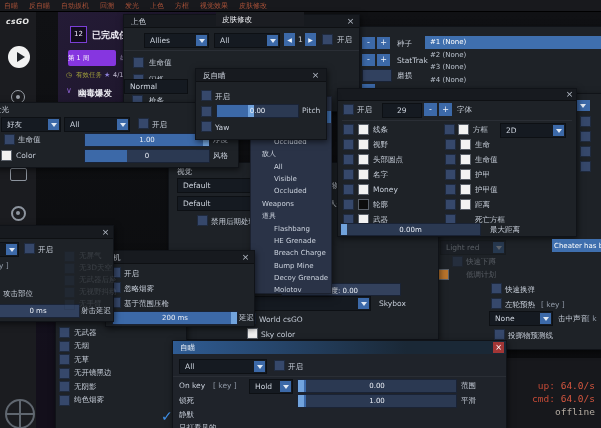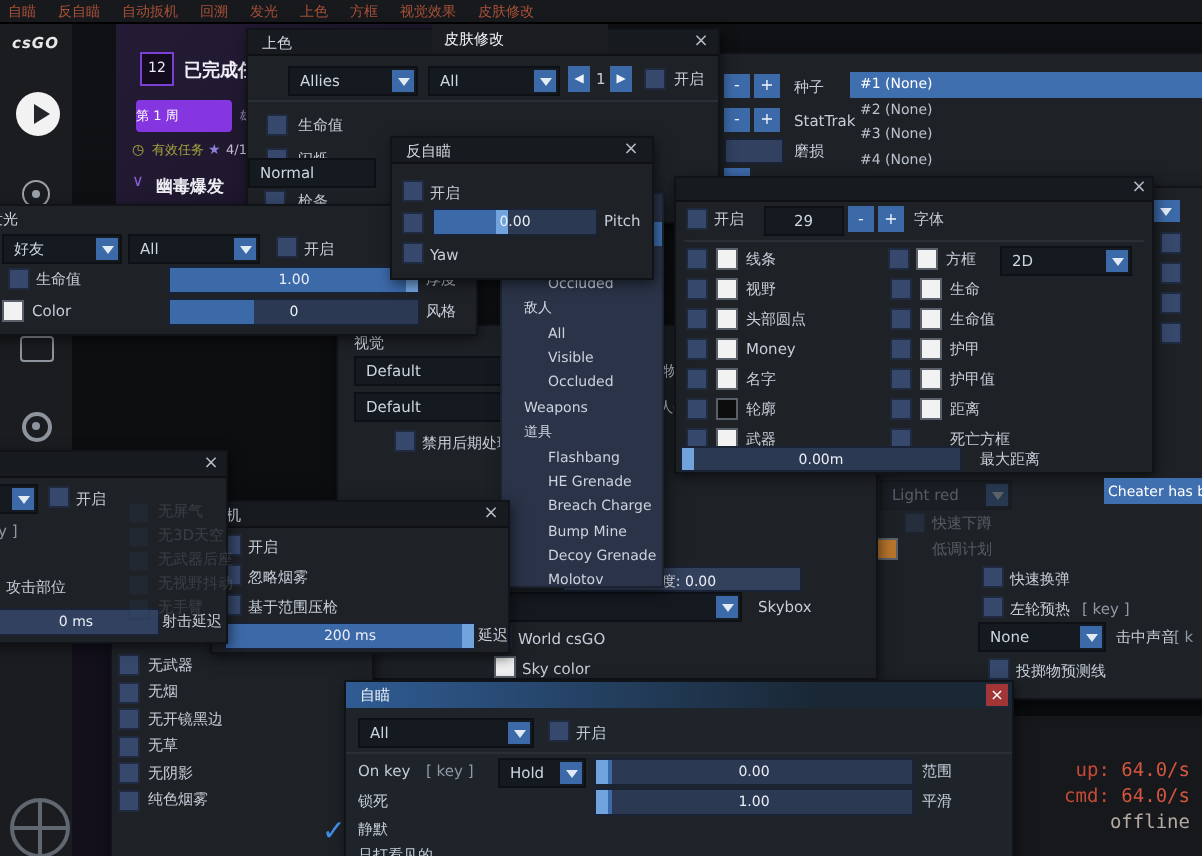--- a/index.html
+++ b/index.html
@@ -259,26 +259,26 @@
       </div>
 
       <div class="frow" style="height:13.5px">
         <span class="cbs"></span>
         <span class="flbl">无烟</span>
       </div>
 
 
       <div class="frow" style="height:13.5px">
         <span class="cbs"></span>
+        <span class="flbl">无草</span>
+      </div>
+
+      <div class="frow" style="height:13.5px">
+        <span class="cbs"></span>
         <span class="flbl">无开镜黑边</span>
-      </div>
-
-      <div class="frow" style="height:13.5px">
-        <span class="cbs"></span>
-        <span class="flbl">无草</span>
       </div>
 
       <div class="frow" style="height:13.5px">
         <span class="cbs"></span>
         <span class="flbl">无阴影</span>
       </div>
 
       <div class="frow" style="height:13.5px">
         <span class="cbs"></span>
         <span class="flbl">纯色烟雾</span>
@@ -315,27 +315,27 @@
 
       <div class="frow" style="height:15px">
         <span class="cbs"></span>
         <span class="sws" style="background: rgb(242, 242, 242);"></span>
         <span class="flbl">头部圆点</span>
       </div>
 
       <div class="frow" style="height:15px">
         <span class="cbs"></span>
         <span class="sws" style="background: rgb(242, 242, 242);"></span>
+        <span class="flbl">名字</span>
+      </div>
+
+      <div class="frow" style="height:15px">
+        <span class="cbs"></span>
+        <span class="sws" style="background: rgb(242, 242, 242);"></span>
         <span class="flbl">Money</span>
-      </div>
-
-      <div class="frow" style="height:15px">
-        <span class="cbs"></span>
-        <span class="sws" style="background: rgb(242, 242, 242);"></span>
-        <span class="flbl">名字</span>
       </div>
 
       <div class="frow" style="height:15px">
         <span class="cbs"></span>
         <span class="sws" style="background: rgb(13, 13, 13);"></span>
         <span class="flbl">轮廓</span>
       </div>
 
       <div class="frow" style="height:15px">
         <span class="cbs"></span>

